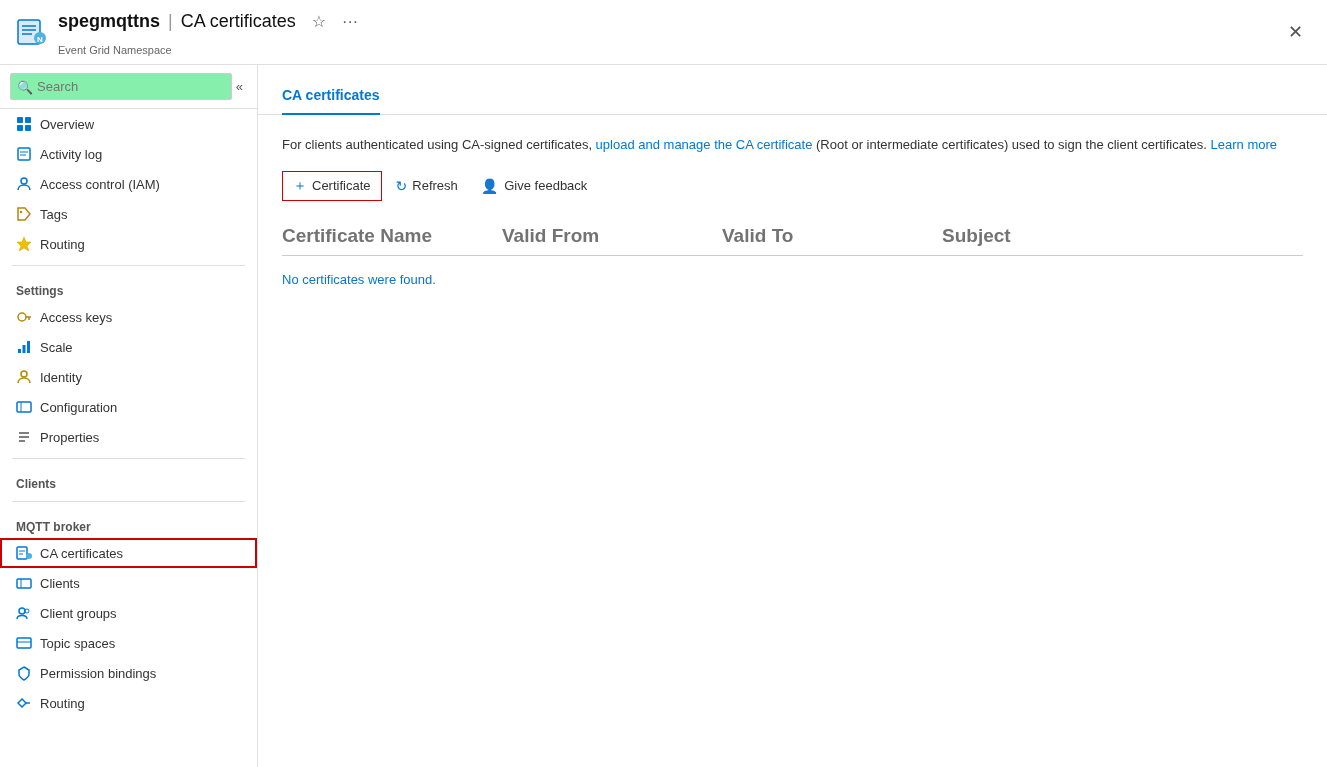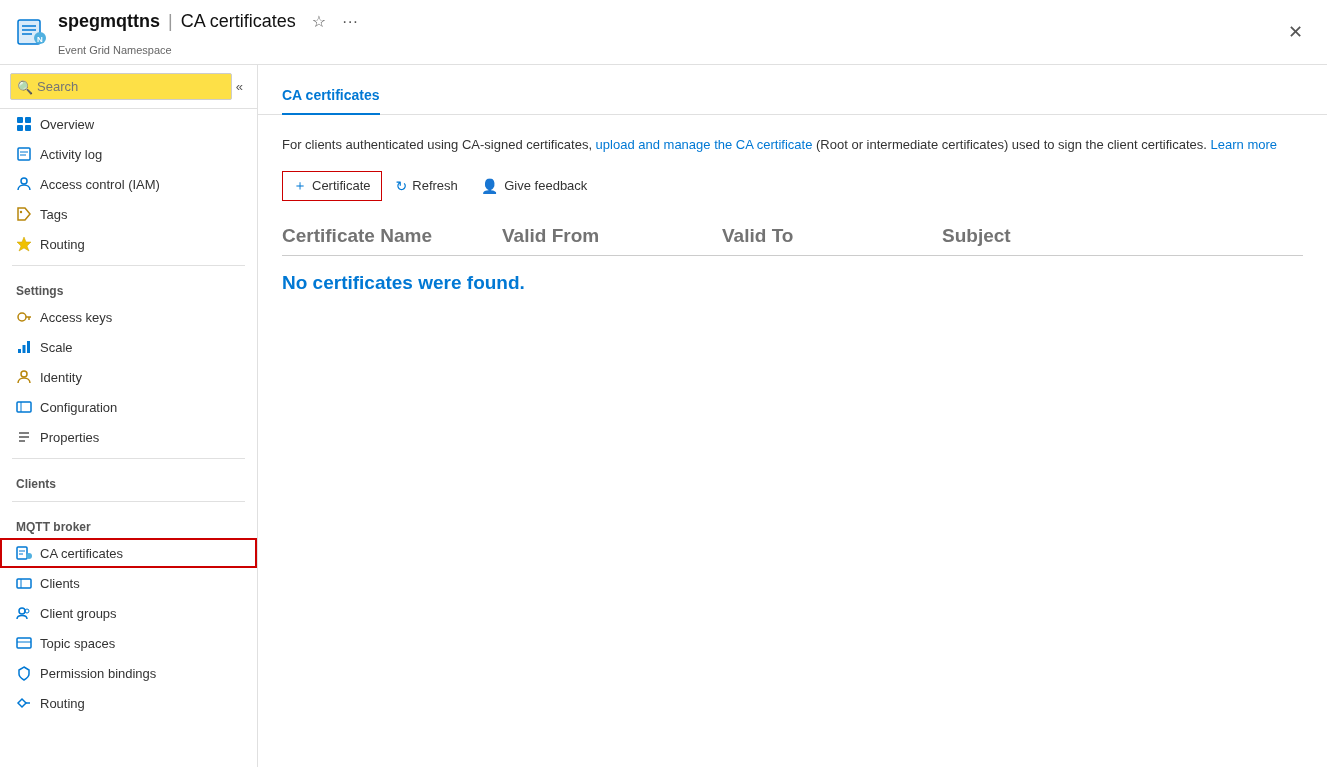--- a/index.html
+++ b/index.html
@@ -29,21 +29,21 @@
     .sidebar {
       width: 258px; min-width: 258px; background: #fff;
       border-right: 1px solid #e0e0e0; display: flex; flex-direction: column;
       overflow-y: auto; overflow-x: hidden;
     }
     .sidebar-search {
       padding: 8px 10px; border-bottom: 1px solid #e0e0e0;
     }
     .sidebar-search input {
       width: 100%; padding: 5px 8px 5px 28px; border: 1px solid #ccc;
-      border-radius: 2px; font-size: 13px; color: #333; background: #fde047;
+      border-radius: 2px; font-size: 13px; color: #333; background: #86efac;
       outline: none;
     }
     .search-wrap { position: relative; }
     .search-wrap .search-ico {
       position: absolute; left: 7px; top: 50%; transform: translateY(-50%);
       color: #666; font-size: 13px;
     }
     .sidebar-search-row { position: relative; display: flex; align-items: center; }
     .sidebar-search-row input { flex: 1; }
     .sidebar-chevron { margin-left: auto; background: none; border: none; cursor: pointer; color: #555; font-size: 13px; padding: 4px; }
@@ -79,21 +79,21 @@
       border: 1.5px solid #c00; color: #333;
     }
     .toolbar-btn .btn-icon { font-size: 14px; color: #0078d4; }
 
     .table-container { width: 100%; }
     .table-header { display: flex; padding: 8px 0; border-bottom: 1px solid #ccc; font-weight: 600; font-size: 19px; color: #737373; }
     .col-name { width: 220px; }
     .col-from { width: 220px; }
     .col-to { width: 220px; }
     .col-subject { flex: 1; }
-    .empty-message { color: #0078d4; font-size: 19px; padding: 16px 0; font-weight: bold; }
+    .empty-message { color: #0078d4; font-size: 13px; padding: 16px 0; }
 
     
     ::-webkit-scrollbar { width: 6px; }
     ::-webkit-scrollbar-track { background: #f1f1f1; }
     ::-webkit-scrollbar-thumb { background: #c1c1c1; border-radius: 3px; }
 
     
     .icon-overview { color: #0078d4; }
 
     .active-outline {

